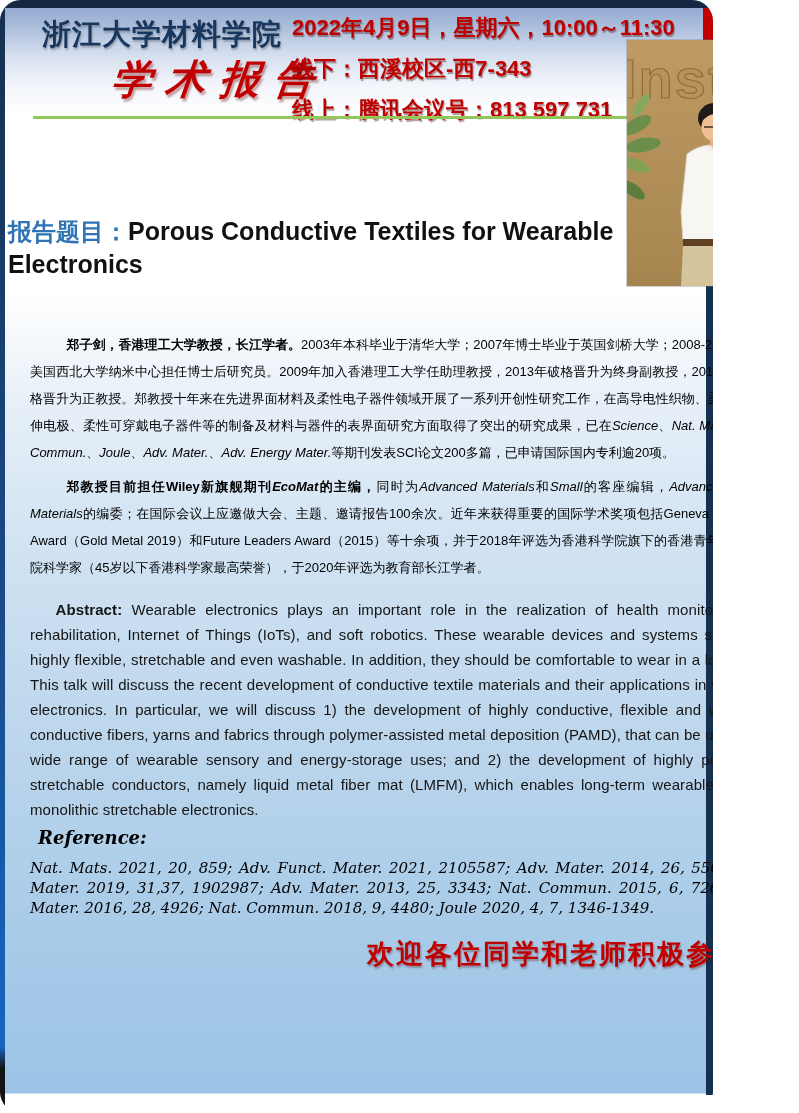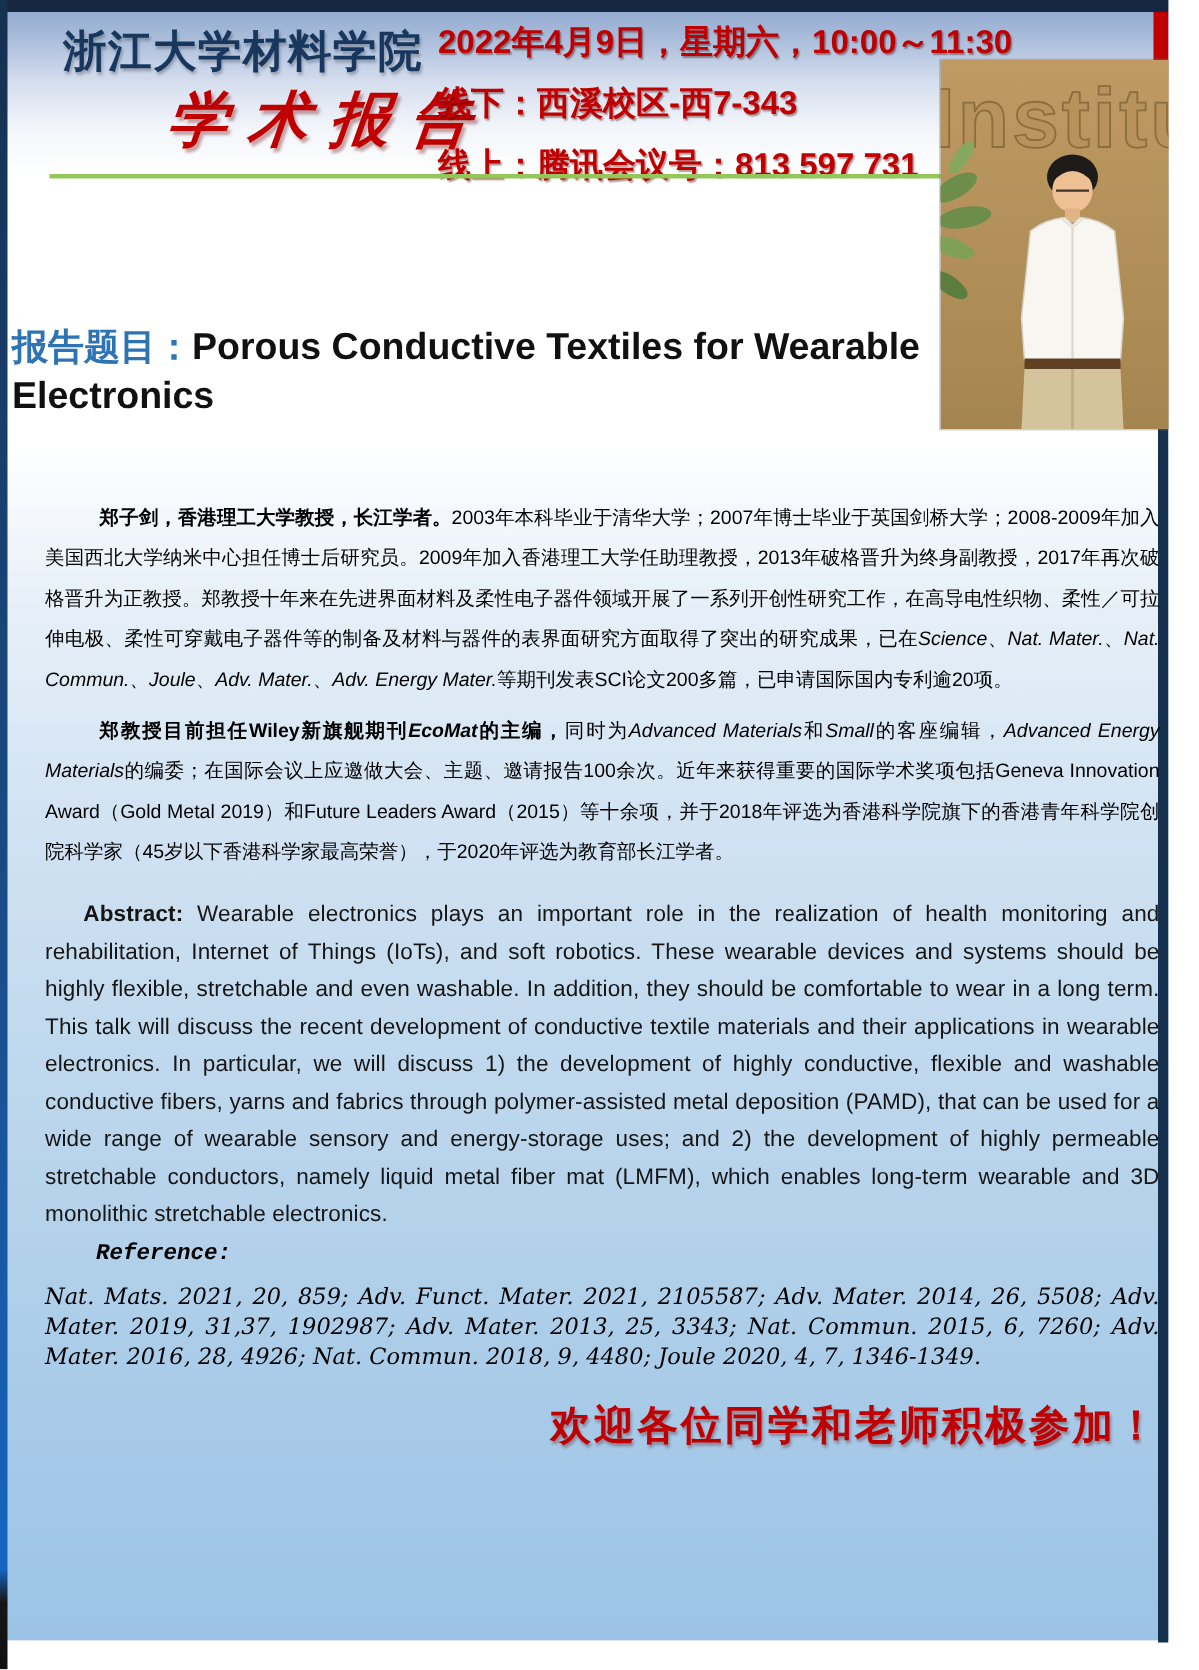--- a/index.html
+++ b/index.html
@@ -1,22 +1,23 @@
 <!DOCTYPE html>
 <html><head>
 <meta charset="utf-8">
 <style>
   html,body { margin:0; padding:0; background:#ffffff; }
   .page {
-    position:relative; width:779px; height:1113px; overflow:hidden;
+    position:relative; width:713px; height:1113px; overflow:hidden;
     font-family:"Liberation Sans", sans-serif;
     background:linear-gradient(180deg,
       #8aa4cd 0px, #a9bcda 25px, #d5deee 55px, #f2f5fa 85px,
       #ffffff 115px, #ffffff 295px, #e9f1f9 390px, #d2e3f3 540px,
       #bcd6ec 740px, #a8cbe8 930px, #9cc3e6 1093px, #ffffff 1094px, #ffffff 1113px);
+    border-radius:21px;
   }
   .border-top { position:absolute; top:0; left:0; right:0; height:8px; background:#152741; }
   .border-left { position:absolute; top:0; left:0; width:5px; height:1113px;
     background:linear-gradient(180deg,#16304f 0%, #1a4f8f 60%, #1565c0 94%, #151515 96%, #111 100%); }
   .border-right { position:absolute; top:90px; right:0; width:7px; height:1005px; background:#16304f; }
   .corner-red { position:absolute; top:8px; right:0; width:10px; height:82px; background:#c00000; }
 
   .org { position:absolute; left:42px; top:15px; font-family:"DejaVu Serif", serif;
     font-weight:bold; font-size:29px; color:#17375e; letter-spacing:1px;
     text-shadow:1px 2px 2px rgba(0,0,0,0.25); white-space:nowrap; }
@@ -39,21 +40,21 @@
 
   .speaker { position:absolute; left:46px; top:292px; font-size:25px; font-weight:bold;
     color:#4381c8; letter-spacing:1px; white-space:nowrap; }
 
   .body-col { position:absolute; left:30px; top:331px; width:743px; }
   .cn { margin:0; font-size:13px; line-height:27px; text-align:justify; color:#000; text-indent:2.8em; }
   .cn + .cn { margin-top:7px; }
   .en { margin:16px 0 0 0; font-size:15px; line-height:25px; text-align:justify;
     color:#151515; text-indent:1.7em; letter-spacing:0.1px; }
   .ref { margin-top:5px; font-family:"DejaVu Serif", serif; color:#000; }
-  .ref-label { font-size:15px; font-weight:bold; font-style:italic; margin-left:34px;font-family:Liberation Mono, monospace; }
+  .ref-label { font-size:18px; font-weight:bold; font-style:italic; margin-left:8px; }
   .ref-text { font-size:15px; font-style:italic; line-height:20px; text-align:justify;margin-top:10px; }
 
   .footer { margin-top:18px; text-align:right; font-size:27px; font-weight:bold;
     color:#c00000; letter-spacing:2px; text-shadow:1px 2px 2px rgba(80,0,0,0.35); }
 </style>
 </head>
 <body>
 
 <div class="page">
   <div class="border-top"></div>

